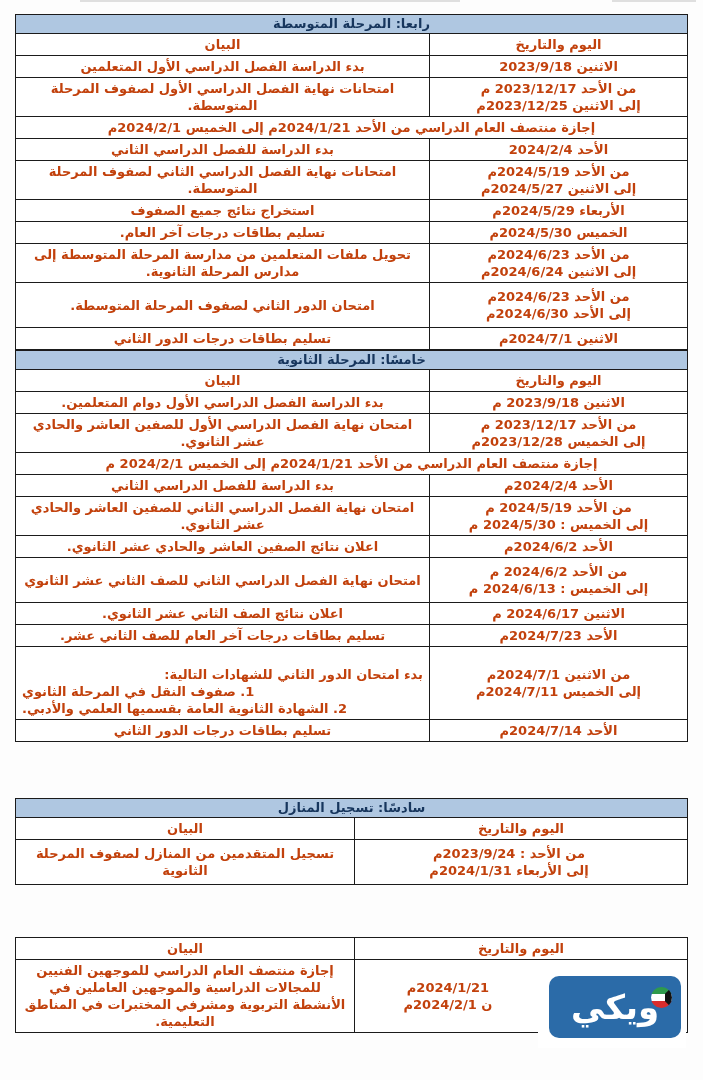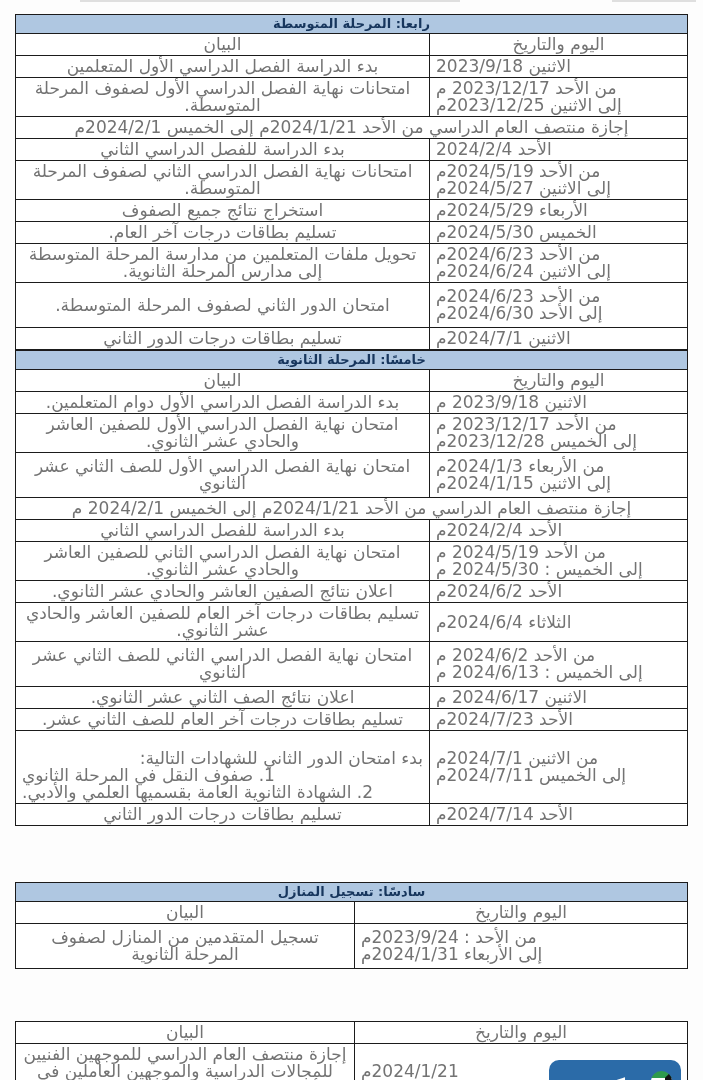--- a/index.html
+++ b/index.html
@@ -15,33 +15,33 @@
 
   .doc{position:absolute;top:14px;left:0;width:703px;}
 
   table{
     border-collapse:collapse;table-layout:fixed;
     width:673px;margin:0 15px;
     background:#fff;
   }
   td,th{
     border:1px solid #1b1b1b;
-    font-size:17px;font-weight:400;color:#737373;
+    font-size:13px;font-weight:700;color:#c2410c;
     line-height:17px;padding:2px 6px;
     vertical-align:middle;
     overflow:hidden;
   }
   th.bar{
     background:#afc7e1;color:#17365d;
     font-size:13px;font-weight:700;line-height:16px;padding:1px 4px;
     text-align:center;
   }
   .colhead td{text-align:center;}
   .stmt{text-align:center;}
-  .date{text-align:left;white-space:pre-line;}
+  .date{text-align:center;white-space:pre-line;}
   .fullrow td{text-align:center;}
   .list-cell{text-align:right;}
   .list-head{text-align:right;margin-top:17px;}
   .list-item{text-align:left;padding-right:34px;}
   .t45 col.c-date{width:258px;}
   .t67 col.c-date{width:333px;}
   .gap1{height:56px;}
   .gap2{height:52px;}
   .sec7wrap{position:relative;}
   .row-tall td{height:40px;}
@@ -152,44 +152,35 @@
     </tr>
     <tr>
       <td class="date">الاثنين 2023/9/18 م</td>
       <td class="stmt">بدء الدراسة الفصل الدراسي الأول دوام المتعلمين.</td>
     </tr>
     <tr>
       <td class="date">من الأحد 2023/12/17 م
 إلى الخميس 2023/12/28م</td>
       <td class="stmt">امتحان نهاية الفصل الدراسي الأول للصفين العاشر والحادي عشر الثانوي.</td>
     </tr>
-    <tr class="row-tall">
-      <td class="date">من الأربعاء 2024/1/3م
-إلى الاثنين 2024/1/15م</td>
-      <td class="stmt">امتحان نهاية الفصل الدراسي الأول للصف الثاني عشر الثانوي</td>
-    </tr>
     <tr class="fullrow">
       <td colspan="2">إجازة منتصف العام الدراسي من الأحد 2024/1/21م إلى الخميس 2024/2/1 م</td>
     </tr>
     <tr>
       <td class="date">الأحد 2024/2/4م</td>
       <td class="stmt">بدء الدراسة للفصل الدراسي الثاني</td>
     </tr>
     <tr>
       <td class="date">من الأحد 2024/5/19 م
 إلى الخميس : 2024/5/30 م</td>
       <td class="stmt">امتحان نهاية الفصل الدراسي الثاني للصفين العاشر والحادي عشر الثانوي.</td>
     </tr>
     <tr>
       <td class="date">الأحد 2024/6/2م</td>
       <td class="stmt">اعلان نتائج الصفين العاشر والحادي عشر الثانوي.</td>
-    </tr>
-    <tr>
-      <td class="date">الثلاثاء 2024/6/4م</td>
-      <td class="stmt">تسليم بطاقات درجات آخر العام للصفين العاشر والحادي عشر الثانوي.</td>
     </tr>
     <tr class="row-tall">
       <td class="date">من الأحد 2024/6/2 م
 إلى الخميس : 2024/6/13 م</td>
       <td class="stmt">امتحان نهاية الفصل الدراسي الثاني للصف الثاني عشر الثانوي</td>
     </tr>
     <tr>
       <td class="date">الاثنين 2024/6/17 م</td>
       <td class="stmt">اعلان نتائج الصف الثاني عشر الثانوي.</td>
     </tr>

